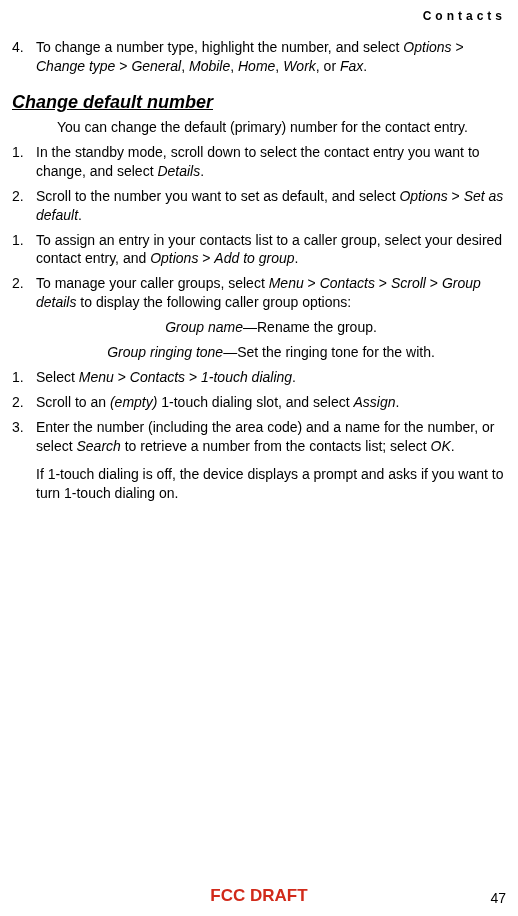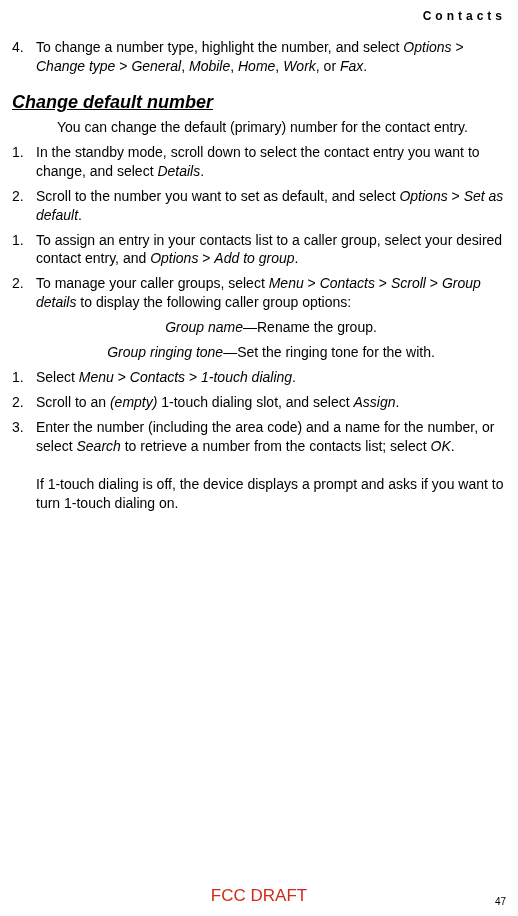--- a/index.html
+++ b/index.html
@@ -65,27 +65,27 @@
     margin-bottom: 6px;
     text-align: center;
   }
   .footer-draft {
     position: absolute;
     bottom: 8px;
     left: 50%;
     transform: translateX(-50%);
     color: #d12a1a;
     font-size: 17px;
-    font-weight: normal;
+    font-weight: bold;
   }
   .footer-page {
     position: absolute;
     bottom: 8px;
     right: 12px;
-    font-size: 10px;
+    font-size: 14px;
   }
 </style>
 </head>
 <body>
 
 <div class="header-label">Contacts</div>
 
 <div class="content">
 
   <ol class="numbered">
@@ -147,21 +147,21 @@
     <li>
       <span class="num">2.</span>
       <span class="body">
         <span>Scroll to an </span><span class="link">(empty)</span><span> 1-touch dialing slot, and select </span><span class="link">Assign</span><span>.</span>
       </span>
     </li>
     <li>
       <span class="num">3.</span>
       <span class="body">
         <span>Enter the number (including the area code) and a name for the number, or select </span><span class="link">Search</span><span> to retrieve a number from the contacts list; select </span><span class="link">OK</span><span>.</span>
-        <div style="margin-top:20px;">If 1-touch dialing is off, the device displays a prompt and asks if you want to turn 1-touch dialing on.</div>
+        <div style="margin-top:10px;">If 1-touch dialing is off, the device displays a prompt and asks if you want to turn 1-touch dialing on.</div>
       </span>
     </li>
   </ol>
 
 </div>
 
 <div class="footer-draft">FCC DRAFT</div>
 <div class="footer-page">47</div>
 
 </body></html>

